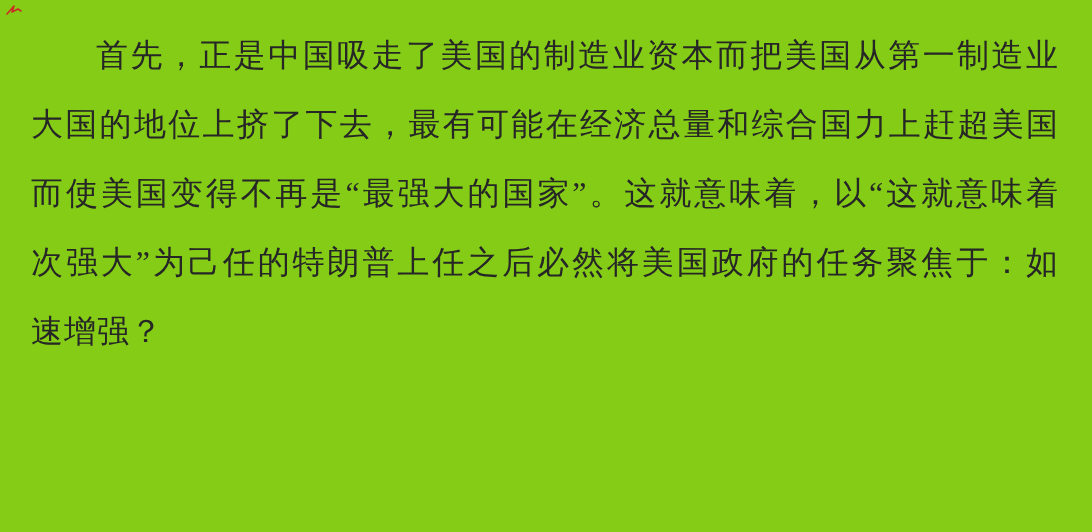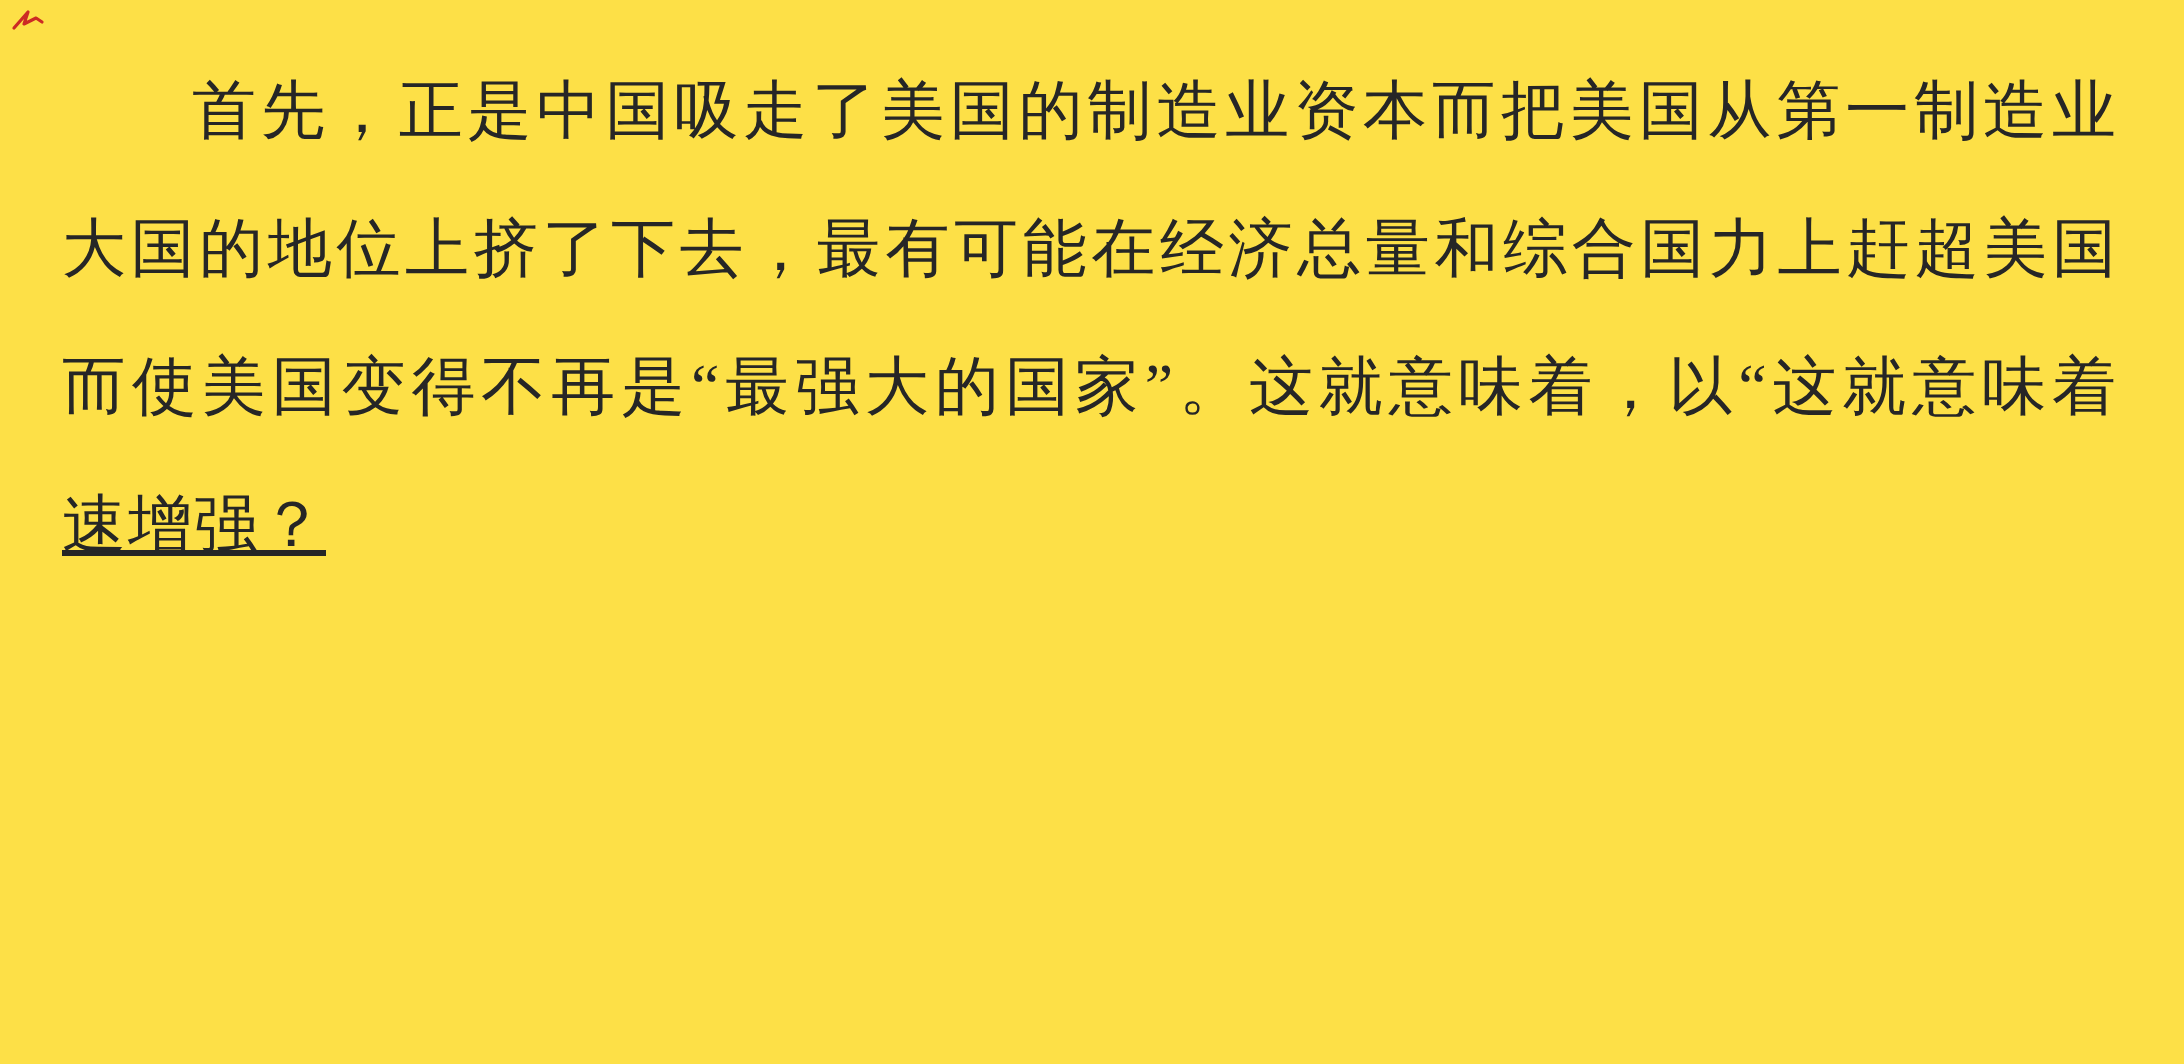--- a/index.html
+++ b/index.html
@@ -10,21 +10,21 @@
     width: 1092px;
     height: 532px;
     background: #ffffff;
     font-family: "Liberation Serif", "DejaVu Serif", serif;
     overflow: hidden;
   }
   .page {
     position: relative;
     width: 1092px;
     height: 532px;
-    background: #fde047;
+    background: #84cc16;
   }
   .red-mark {
     position: absolute;
     left: 5px;
     top: 3px;
     width: 20px;
     height: 16px;
   }
   .para {
     position: absolute;
@@ -44,32 +44,32 @@
   }
   .line.just {
     text-align-last: justify;
   }
   .line.indent {
     text-indent: 65px;
   }
   .line.last {
     text-align: right;
     text-align-last: left;
-    text-decoration: underline;
   }
 </style>
 </head>
 <body>
 
 <div class="page">
 
   <svg class="red-mark" viewBox="0 0 20 16" xmlns="http://www.w3.org/2000/svg" aria-hidden="true">
     <path d="M2 11 L9 3 L7 9 L13 6 L16 8" fill="none" stroke="#cc2b24" stroke-width="1.6" stroke-linecap="round" stroke-linejoin="round"></path>
   </svg>
 
   <div class="para">
     <div class="line just indent">首先，正是中国吸走了美国的制造业资本而把美国从第一制造业</div>
     <div class="line just">大国的地位上挤了下去，最有可能在经济总量和综合国力上赶超美国</div>
     <div class="line just">而使美国变得不再是“最强大的国家”。这就意味着，以“这就意味着</div>
+    <div class="line just">次强大”为己任的特朗普上任之后必然将美国政府的任务聚焦于：如</div>
     <div class="line last">速增强？</div>
   </div>
 
 </div>
 
 </body></html>

